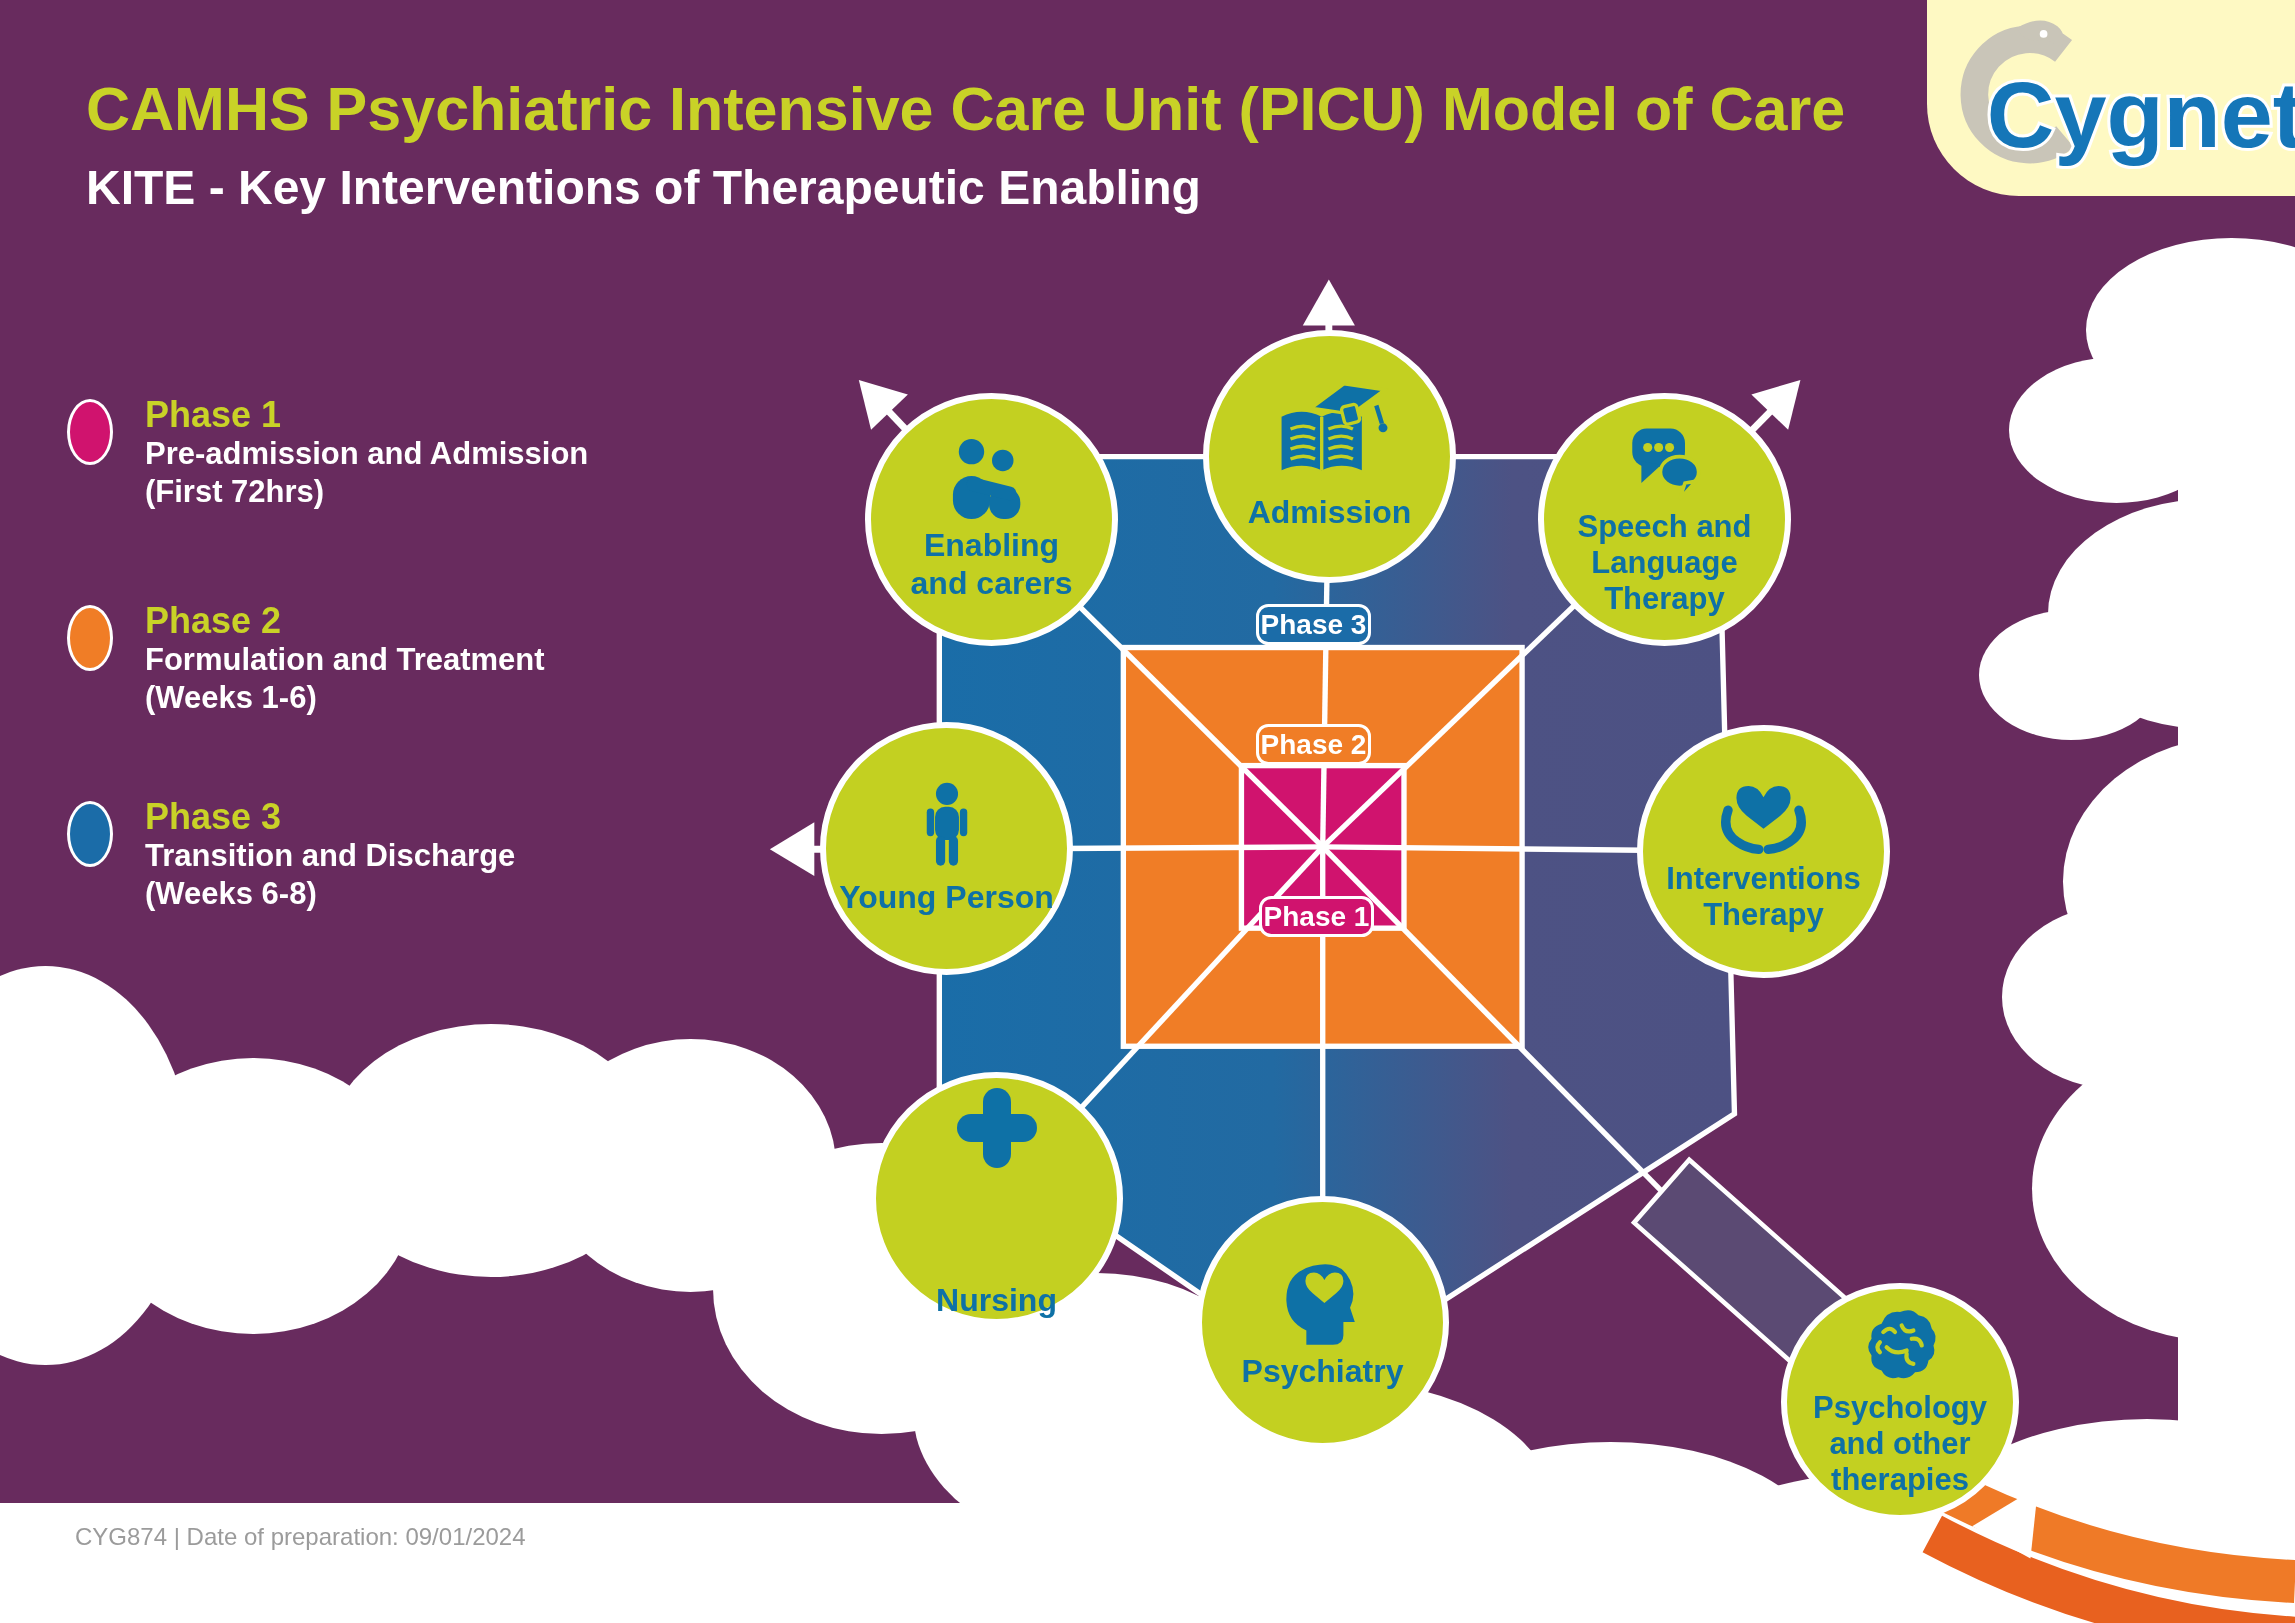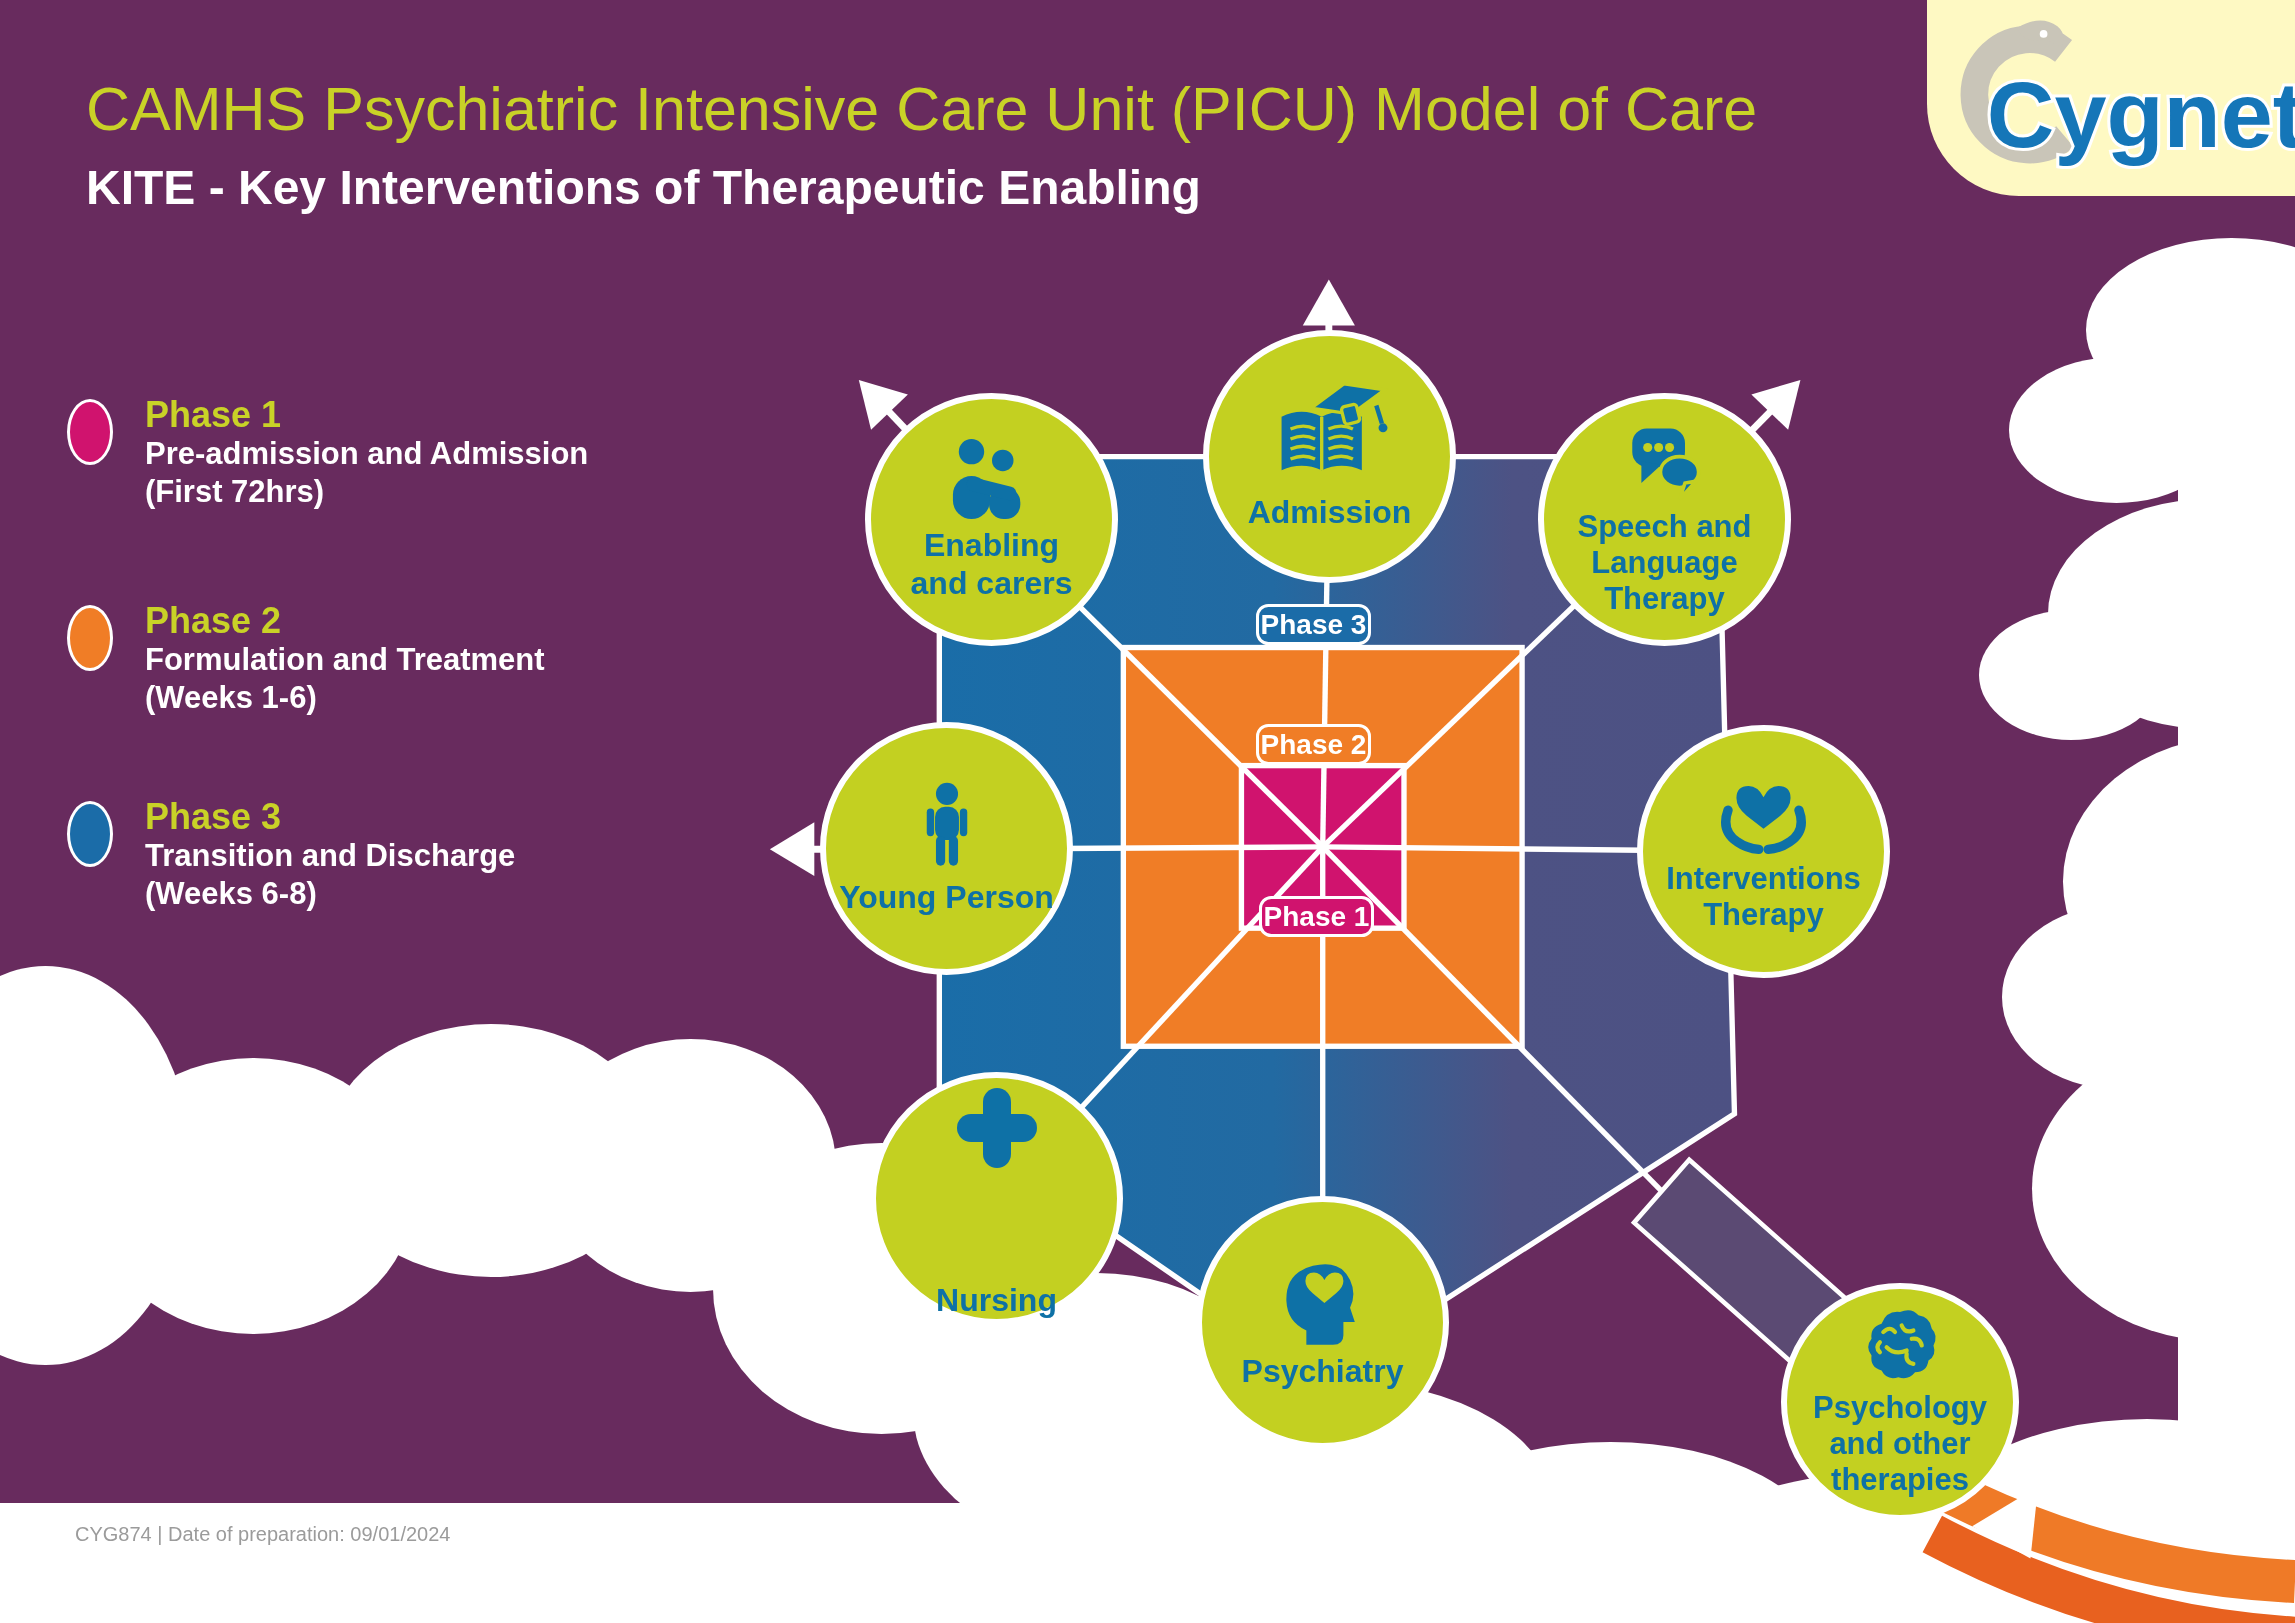--- a/index.html
+++ b/index.html
@@ -11,21 +11,21 @@
   
   .cloud{position:absolute;background:#ffffff;border-radius:50%;}
   .cloud-rect{position:absolute;background:#ffffff;}
   
   #logo-panel{
     position:absolute;left:1927px;top:0;width:369px;height:196px;
     background:#fef9c3;border-radius:0 0 0 92px;
   }
   
   #header{position:absolute;left:86px;top:77px;width:1841px;}
-  #title{color:#c9d227;font-size:61px;font-weight:normal;line-height:1.05;margin:0;}
+  #title{color:#c9d227;font-size:61px;font-weight:bold;line-height:1.05;margin:0;}
   #subtitle{color:#ffffff;font-size:48px;font-weight:bold;line-height:1.05;margin:21.5px 0 0 0;}
   
   .legend-item{position:absolute;left:67px;display:flex;align-items:flex-start;}
   .legend-dot{width:40px;height:60px;border:3.8px solid #fff;border-radius:50%;flex:0 0 auto;margin-top:1.5px;}
   .legend-text{margin-left:32px;}
   .legend-name{color:#c9d227;font-size:36px;font-weight:bold;line-height:1;margin:0;}
   .legend-line{color:#ffffff;font-size:31px;font-weight:bold;line-height:1.22;}
   .legend-line.first{margin-top:2px;}
   .dot-p1{background:#d0136e;}
   .dot-p2{background:#f07d26;}
@@ -55,21 +55,21 @@
   #node-parents{left:865px;top:393px;}
   #node-education{left:1203px;top:330px;}
   #node-speech{left:1538px;top:393px;}
   #node-young-person{left:820px;top:722px;}
   #node-occupational{left:1637px;top:725px;}
   #node-nursing{left:870px;top:1072px;justify-content:space-between;}
   #node-psychiatry{left:1196px;top:1196px;align-items:center;}
   #node-social-work{left:1535px;top:1065px;}
   #node-psychology{left:1781px;top:1283px;width:238px;height:238px;}
   
-  #footer{position:absolute;left:75px;top:1523px;color:#9b9b9b;font-size:20px;}
+  #footer{position:absolute;left:75px;top:1523px;color:#9b9b9b;font-size:24px;}
 </style>
 </head>
 <body>
 
 <div id="canvas">
 
   <div>
 
     <div class="cloud" style="left:2086px;top:238px;width:291px;height:184px;"></div>
     <div class="cloud" style="left:2009px;top:357px;width:215px;height:146px;"></div>

